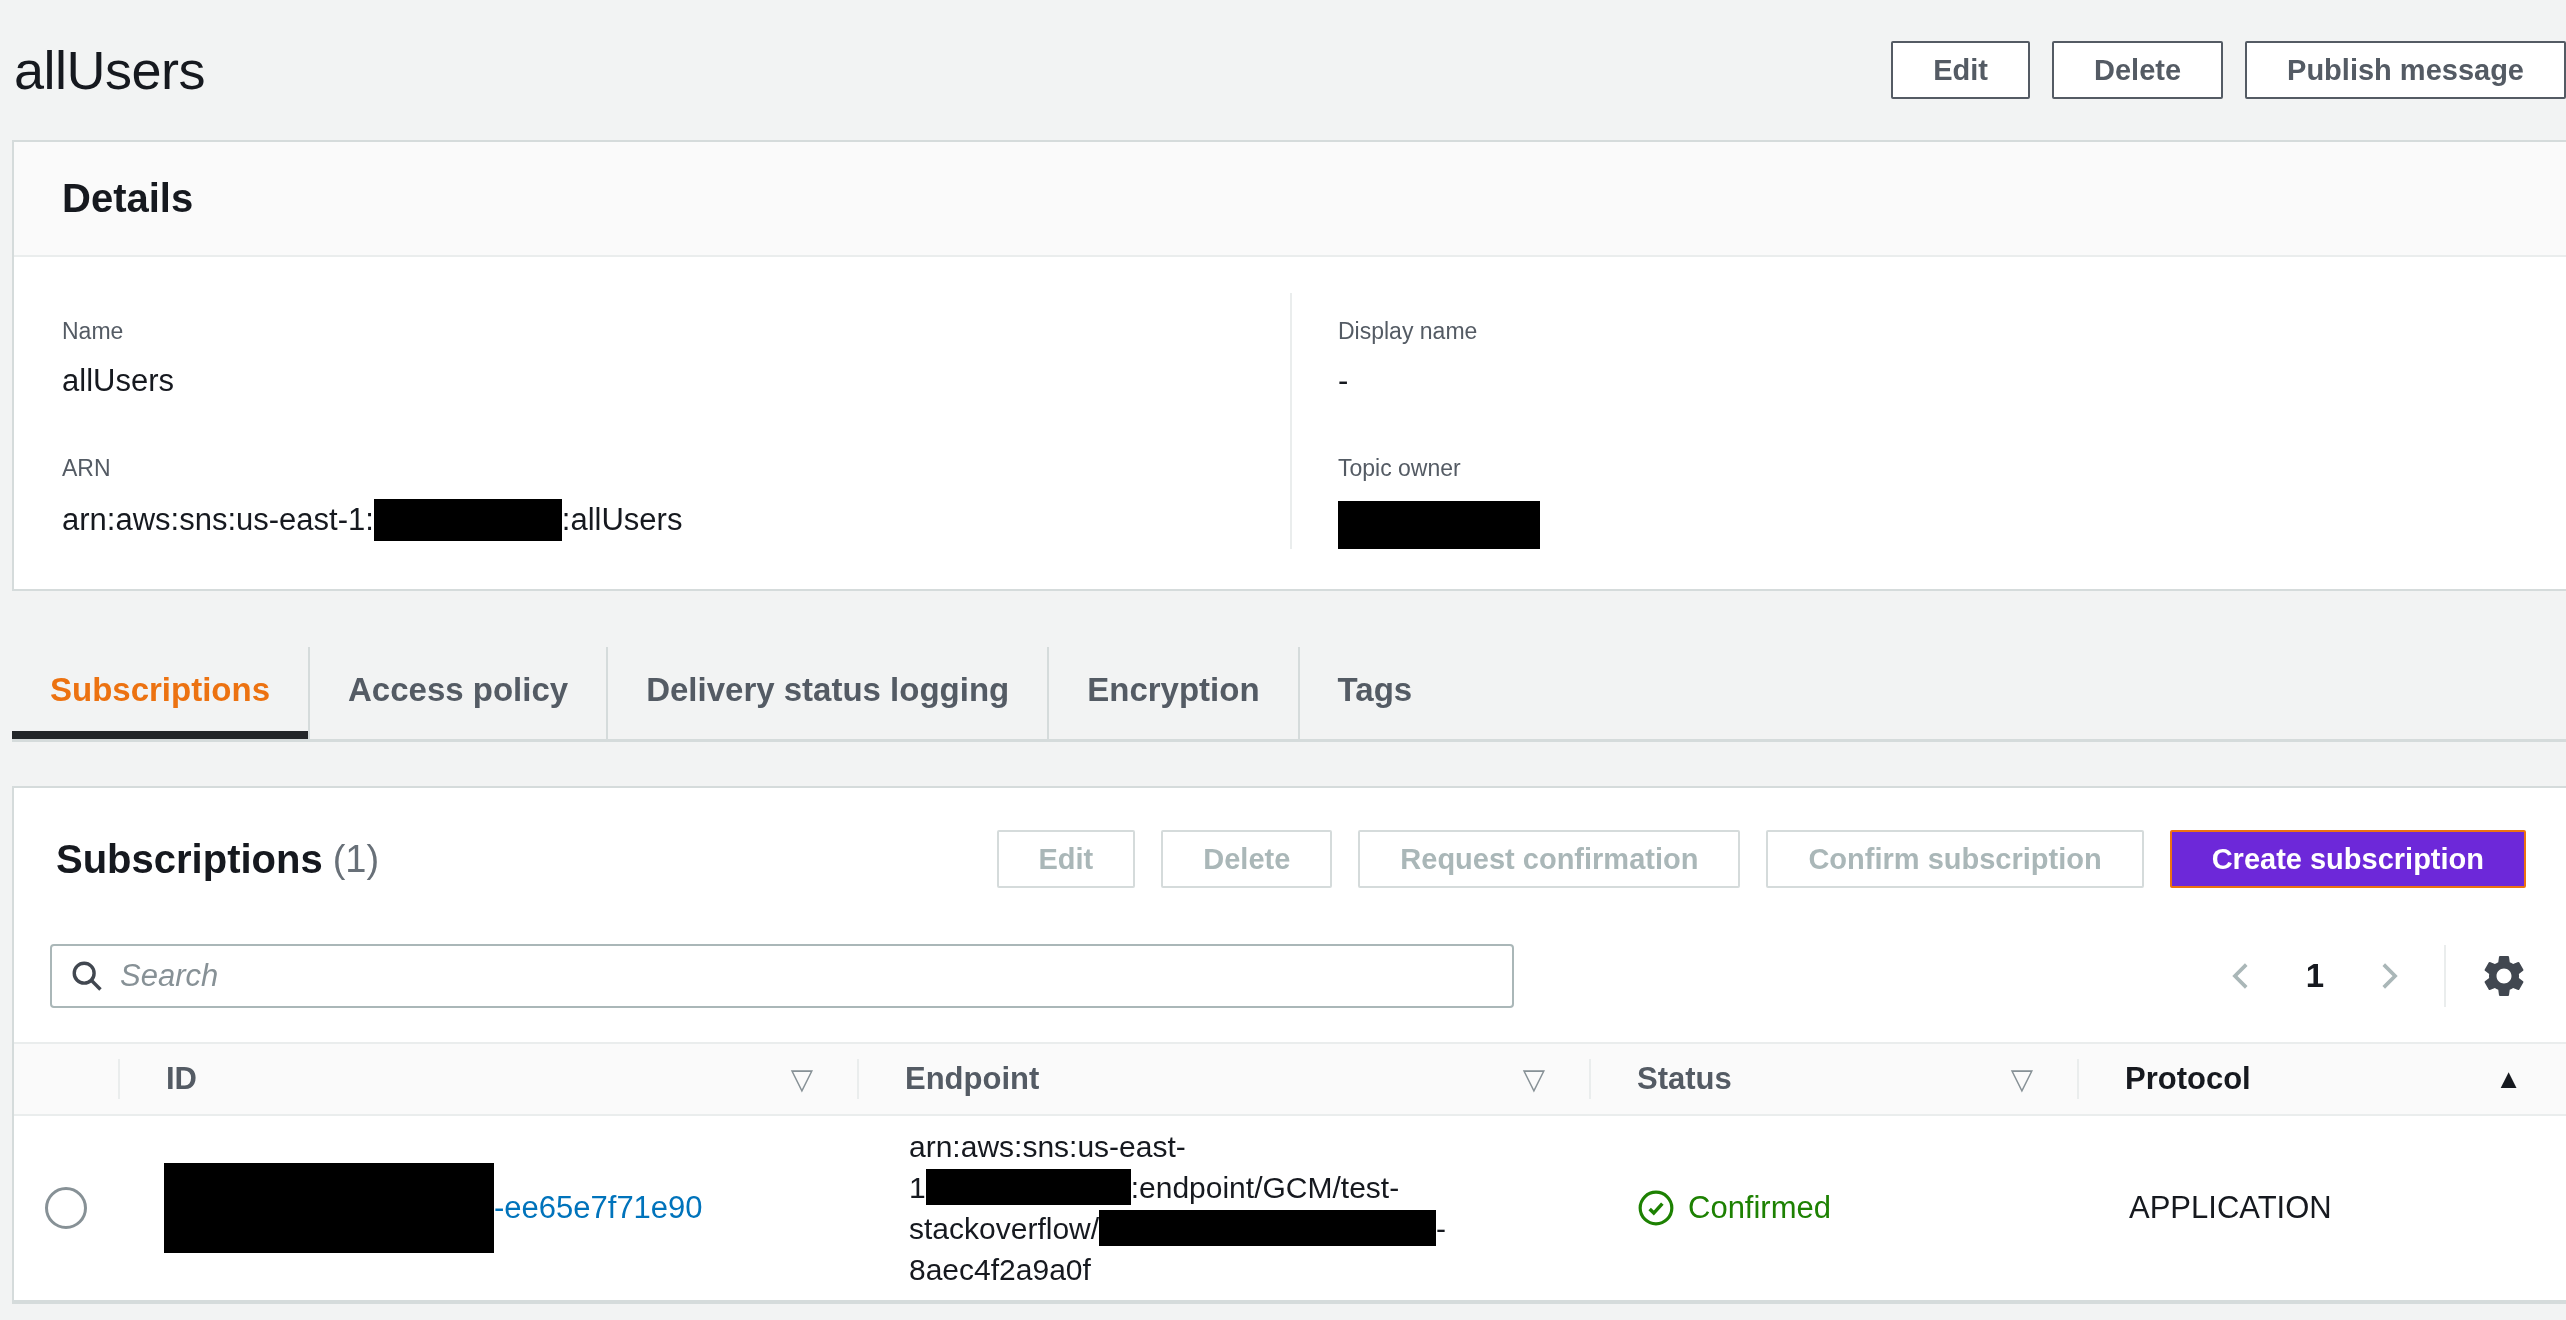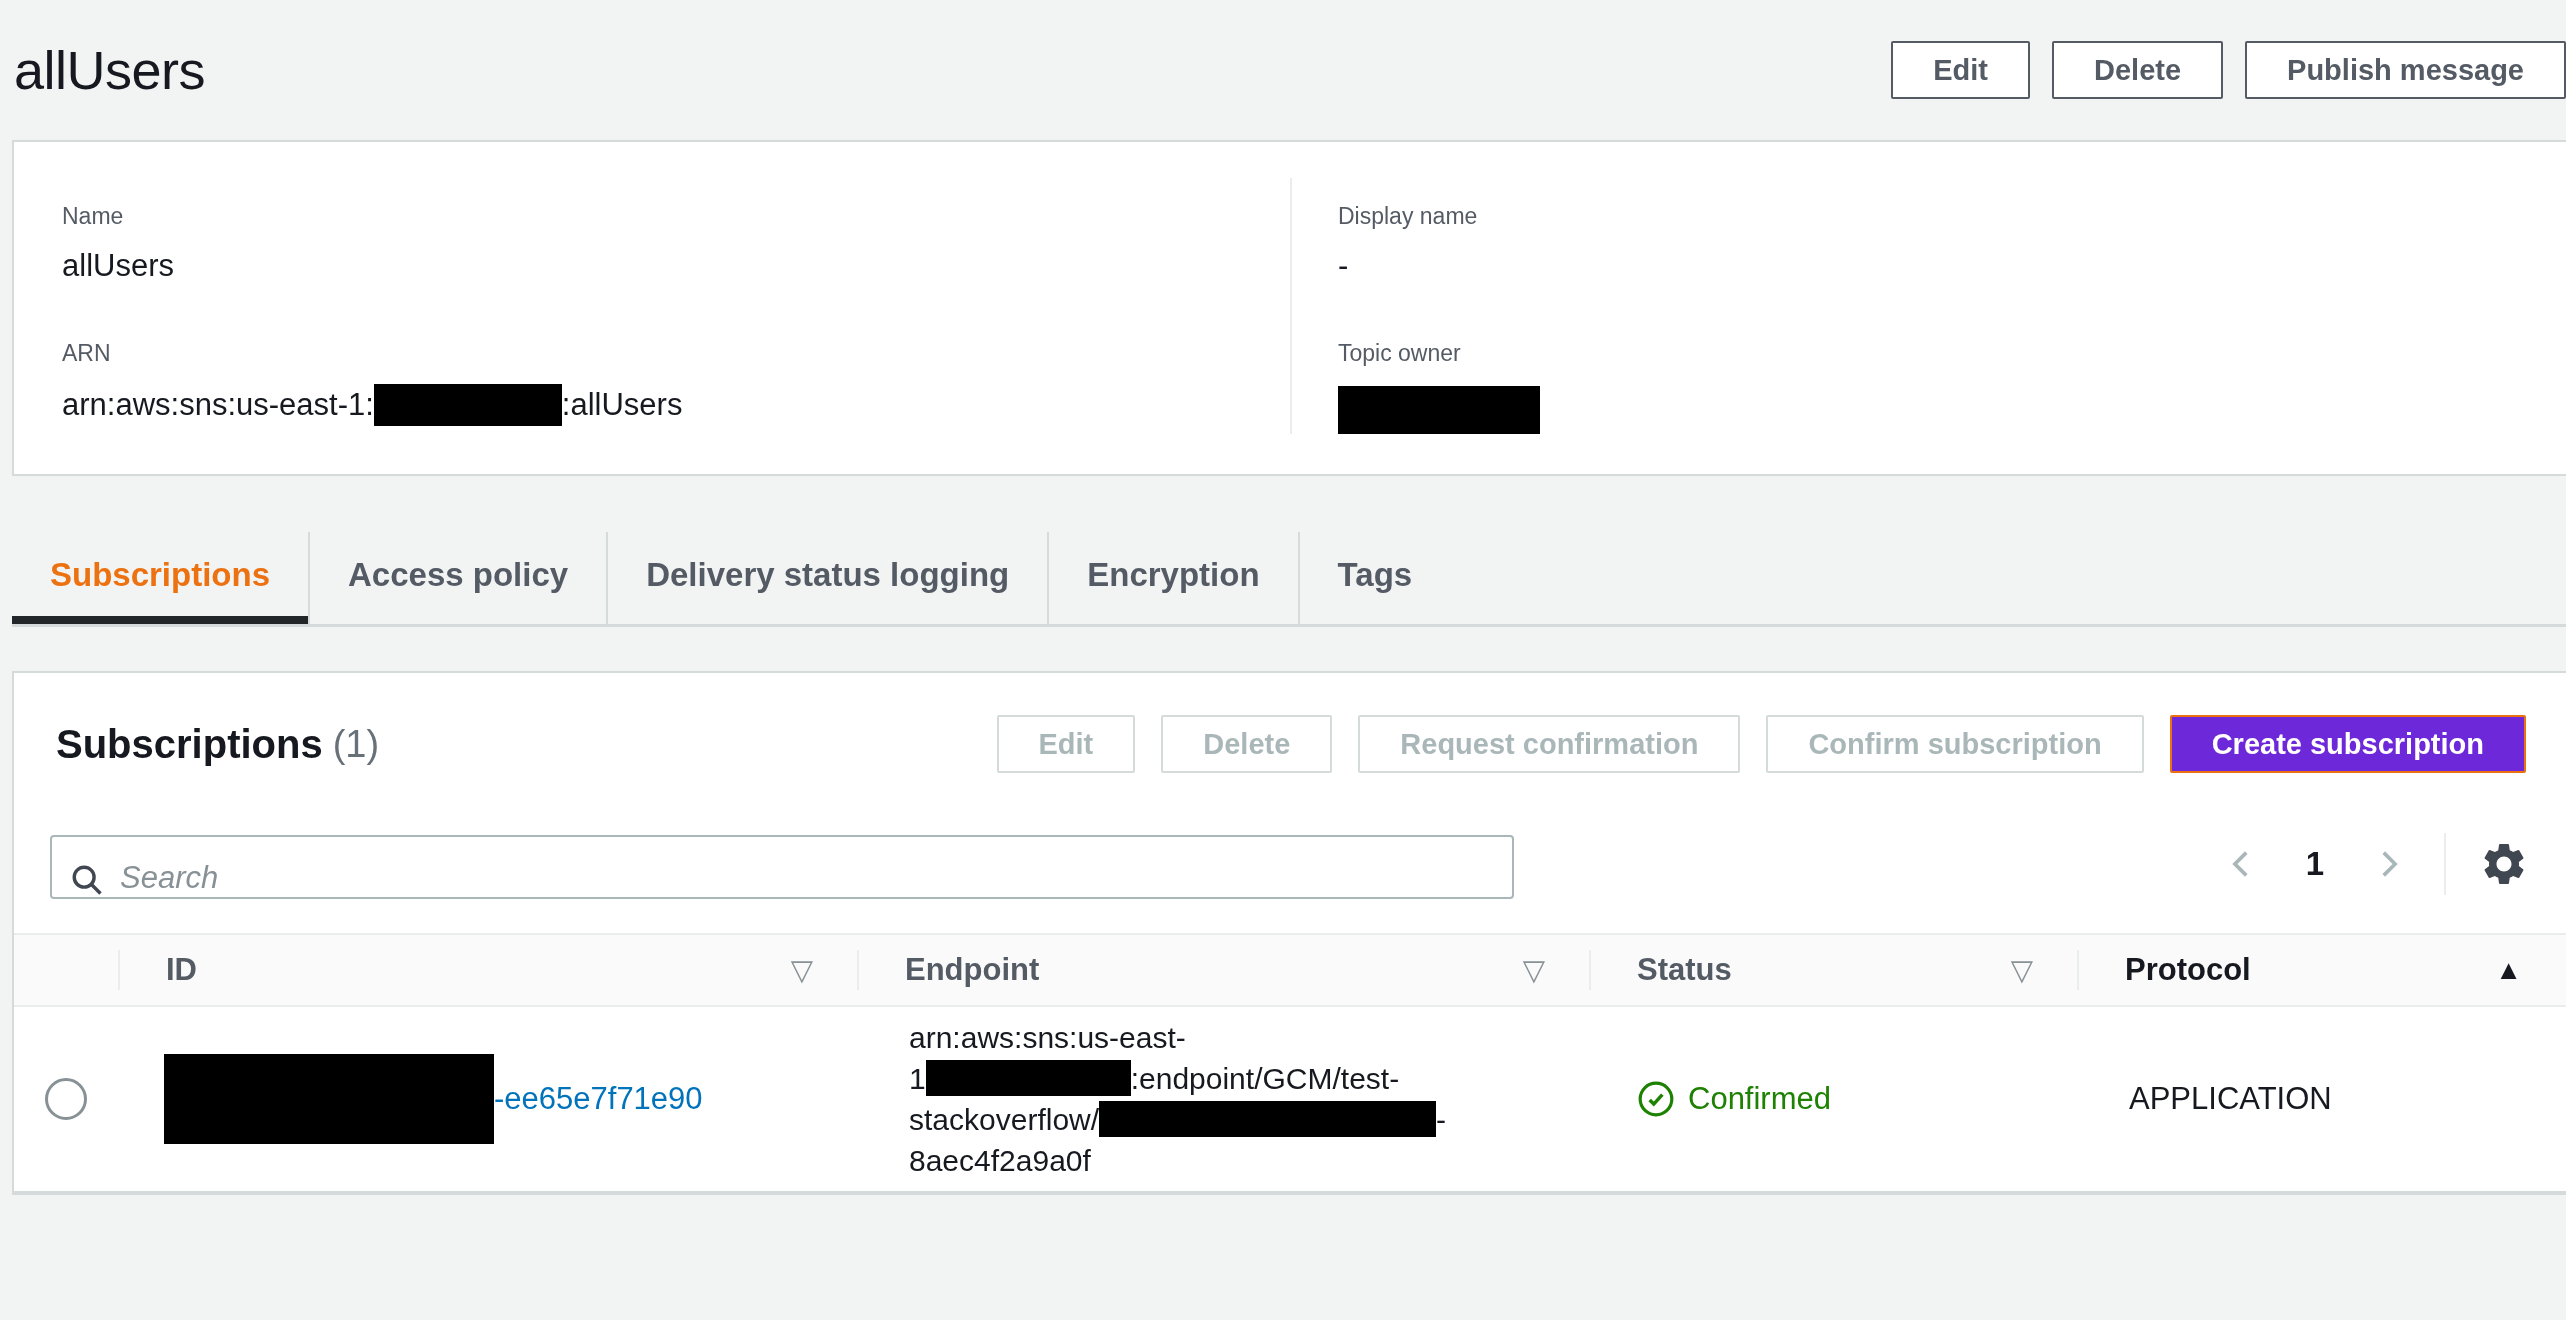--- a/index.html
+++ b/index.html
@@ -56,21 +56,21 @@
   .subs-card { margin-top:44px; }
   .subs-header { display:flex; align-items:center; padding:42px 40px 0 42px; }
   .subs-title { font-size:40px; font-weight:700; }
   .subs-count { font-size:38px; font-weight:400; color:#687078; margin-left:10px; }
   .subs-actions { margin-left:auto; display:flex; gap:26px; }
 
   .search-row { display:flex; align-items:center; padding:56px 34px 0 36px; }
   .search-box {
     flex:0 0 1464px; height:64px; background:#fff;
     border:2px solid #aab7b8; border-radius:4px;
-    display:flex; align-items:flex-end; padding:0 18px; gap:14px;margin-top:6px;
+    display:flex; align-items:center; padding:0 18px; gap:14px;
   }
   .search-box input {
     flex:1; border:none; outline:none; font-size:31px; color:#16191f; background:transparent;
     font-family:"Liberation Sans", sans-serif;
   }
   .search-box input::placeholder { color:#879196; font-style:italic; }
   .search-spacer { flex:1; }
   .pagination { display:flex; align-items:center; }
   .page-chevron { width:44px; height:44px; display:flex; align-items:center; justify-content:center; cursor:pointer; }
   .page-number { font-size:33px; font-weight:700; color:#16191f; margin:0 42px; }
@@ -114,20 +114,23 @@
 <div class="top-header">
   <div class="page-title">allUsers</div>
   <div class="header-actions">
     <button class="btn">Edit</button>
     <button class="btn">Delete</button>
     <button class="btn">Publish message</button>
   </div>
 </div>
 
 <div class="card">
+  <div class="card-header">
+    <h2>Details</h2>
+  </div>
   <div class="details-body">
     <div class="details-col">
       <div class="field">
         <div class="field-label">Name</div>
         <div class="field-value">allUsers</div>
       </div>
       <div class="field">
         <div class="field-label">ARN</div>
         <div class="field-value"><span>arn:aws:sns:us-east-1:</span><span class="redact redact-arn"></span><span>:allUsers</span></div>
       </div>

